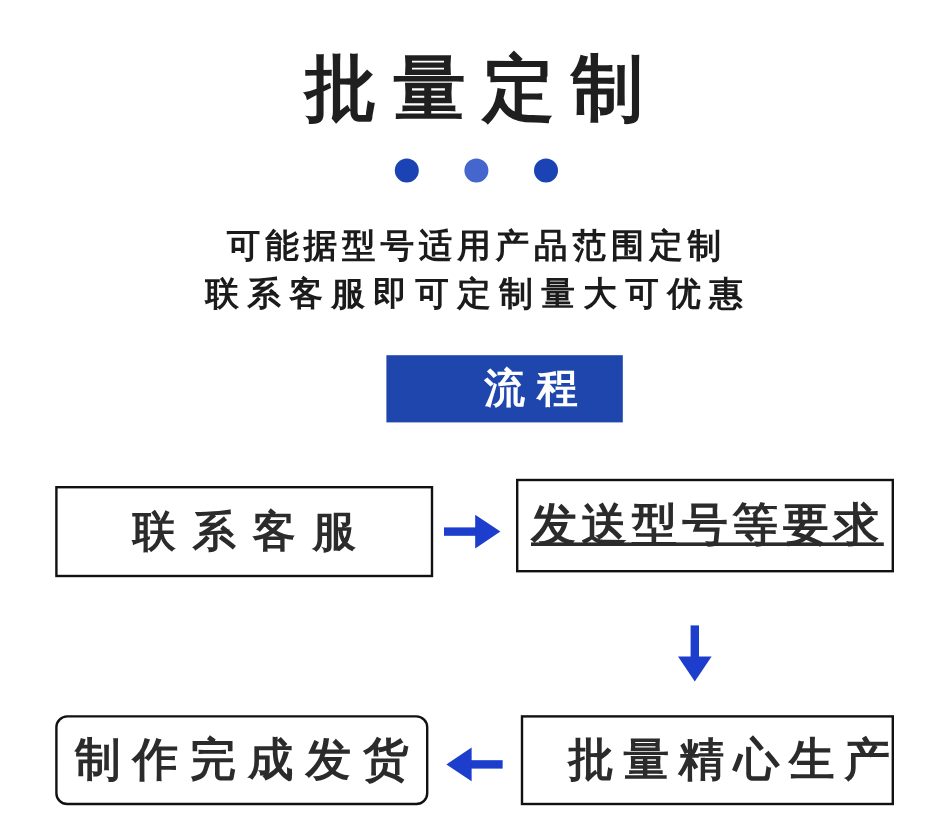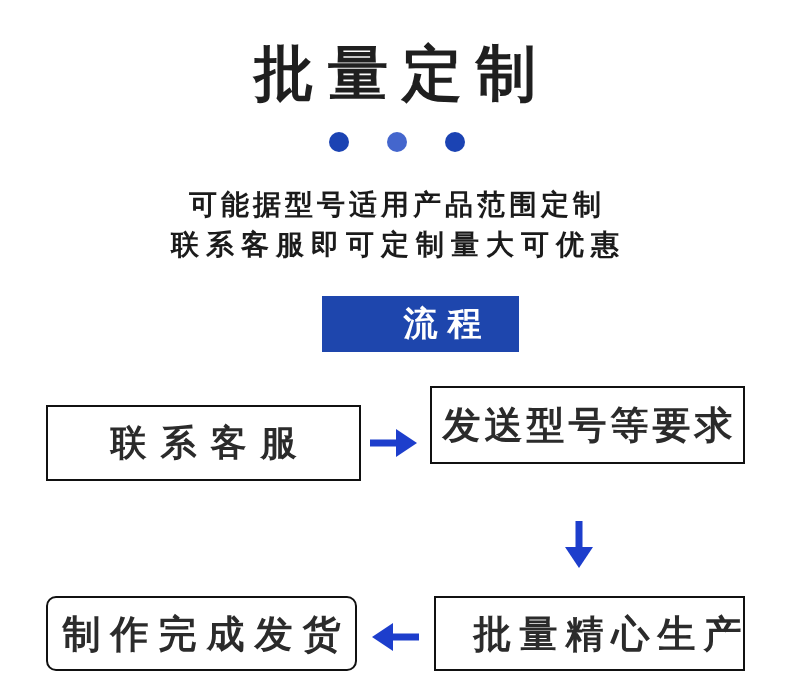--- a/index.html
+++ b/index.html
@@ -47,21 +47,21 @@
     box-sizing:border-box;
     background:#ffffff;
     border:2px solid #111111;
     display:flex;align-items:center;justify-content:center;
     font-weight:bold;
     color:#2b2b2b;
     font-size:38px;line-height:1;
     white-space:nowrap;
   }
   .step-1{left:46px;top:405px;width:315px;height:76px;font-size:36px;letter-spacing:14px;text-indent:14px;}
-  .step-2{left:430px;top:386px;width:315px;height:78px;letter-spacing:4px;text-indent:4px;}
+  .step-2{left:430px;top:399px;width:315px;height:78px;letter-spacing:4px;text-indent:4px;text-decoration:underline;}
   .step-3{left:434px;top:596px;width:311px;height:75px;letter-spacing:8px;text-indent:8px;padding-left:36px;}
   .step-4{left:46px;top:596px;width:311px;height:75px;letter-spacing:10px;text-indent:10px;border-radius:10px;}
   .arrow{position:absolute;line-height:0;}
   .arrow svg{display:block;}
   .arrow-right{left:370px;top:427px;}
   .arrow-down{left:563px;top:521px;}
   .arrow-left{left:371px;top:621px;}
 </style>
 </head>
 <body>

